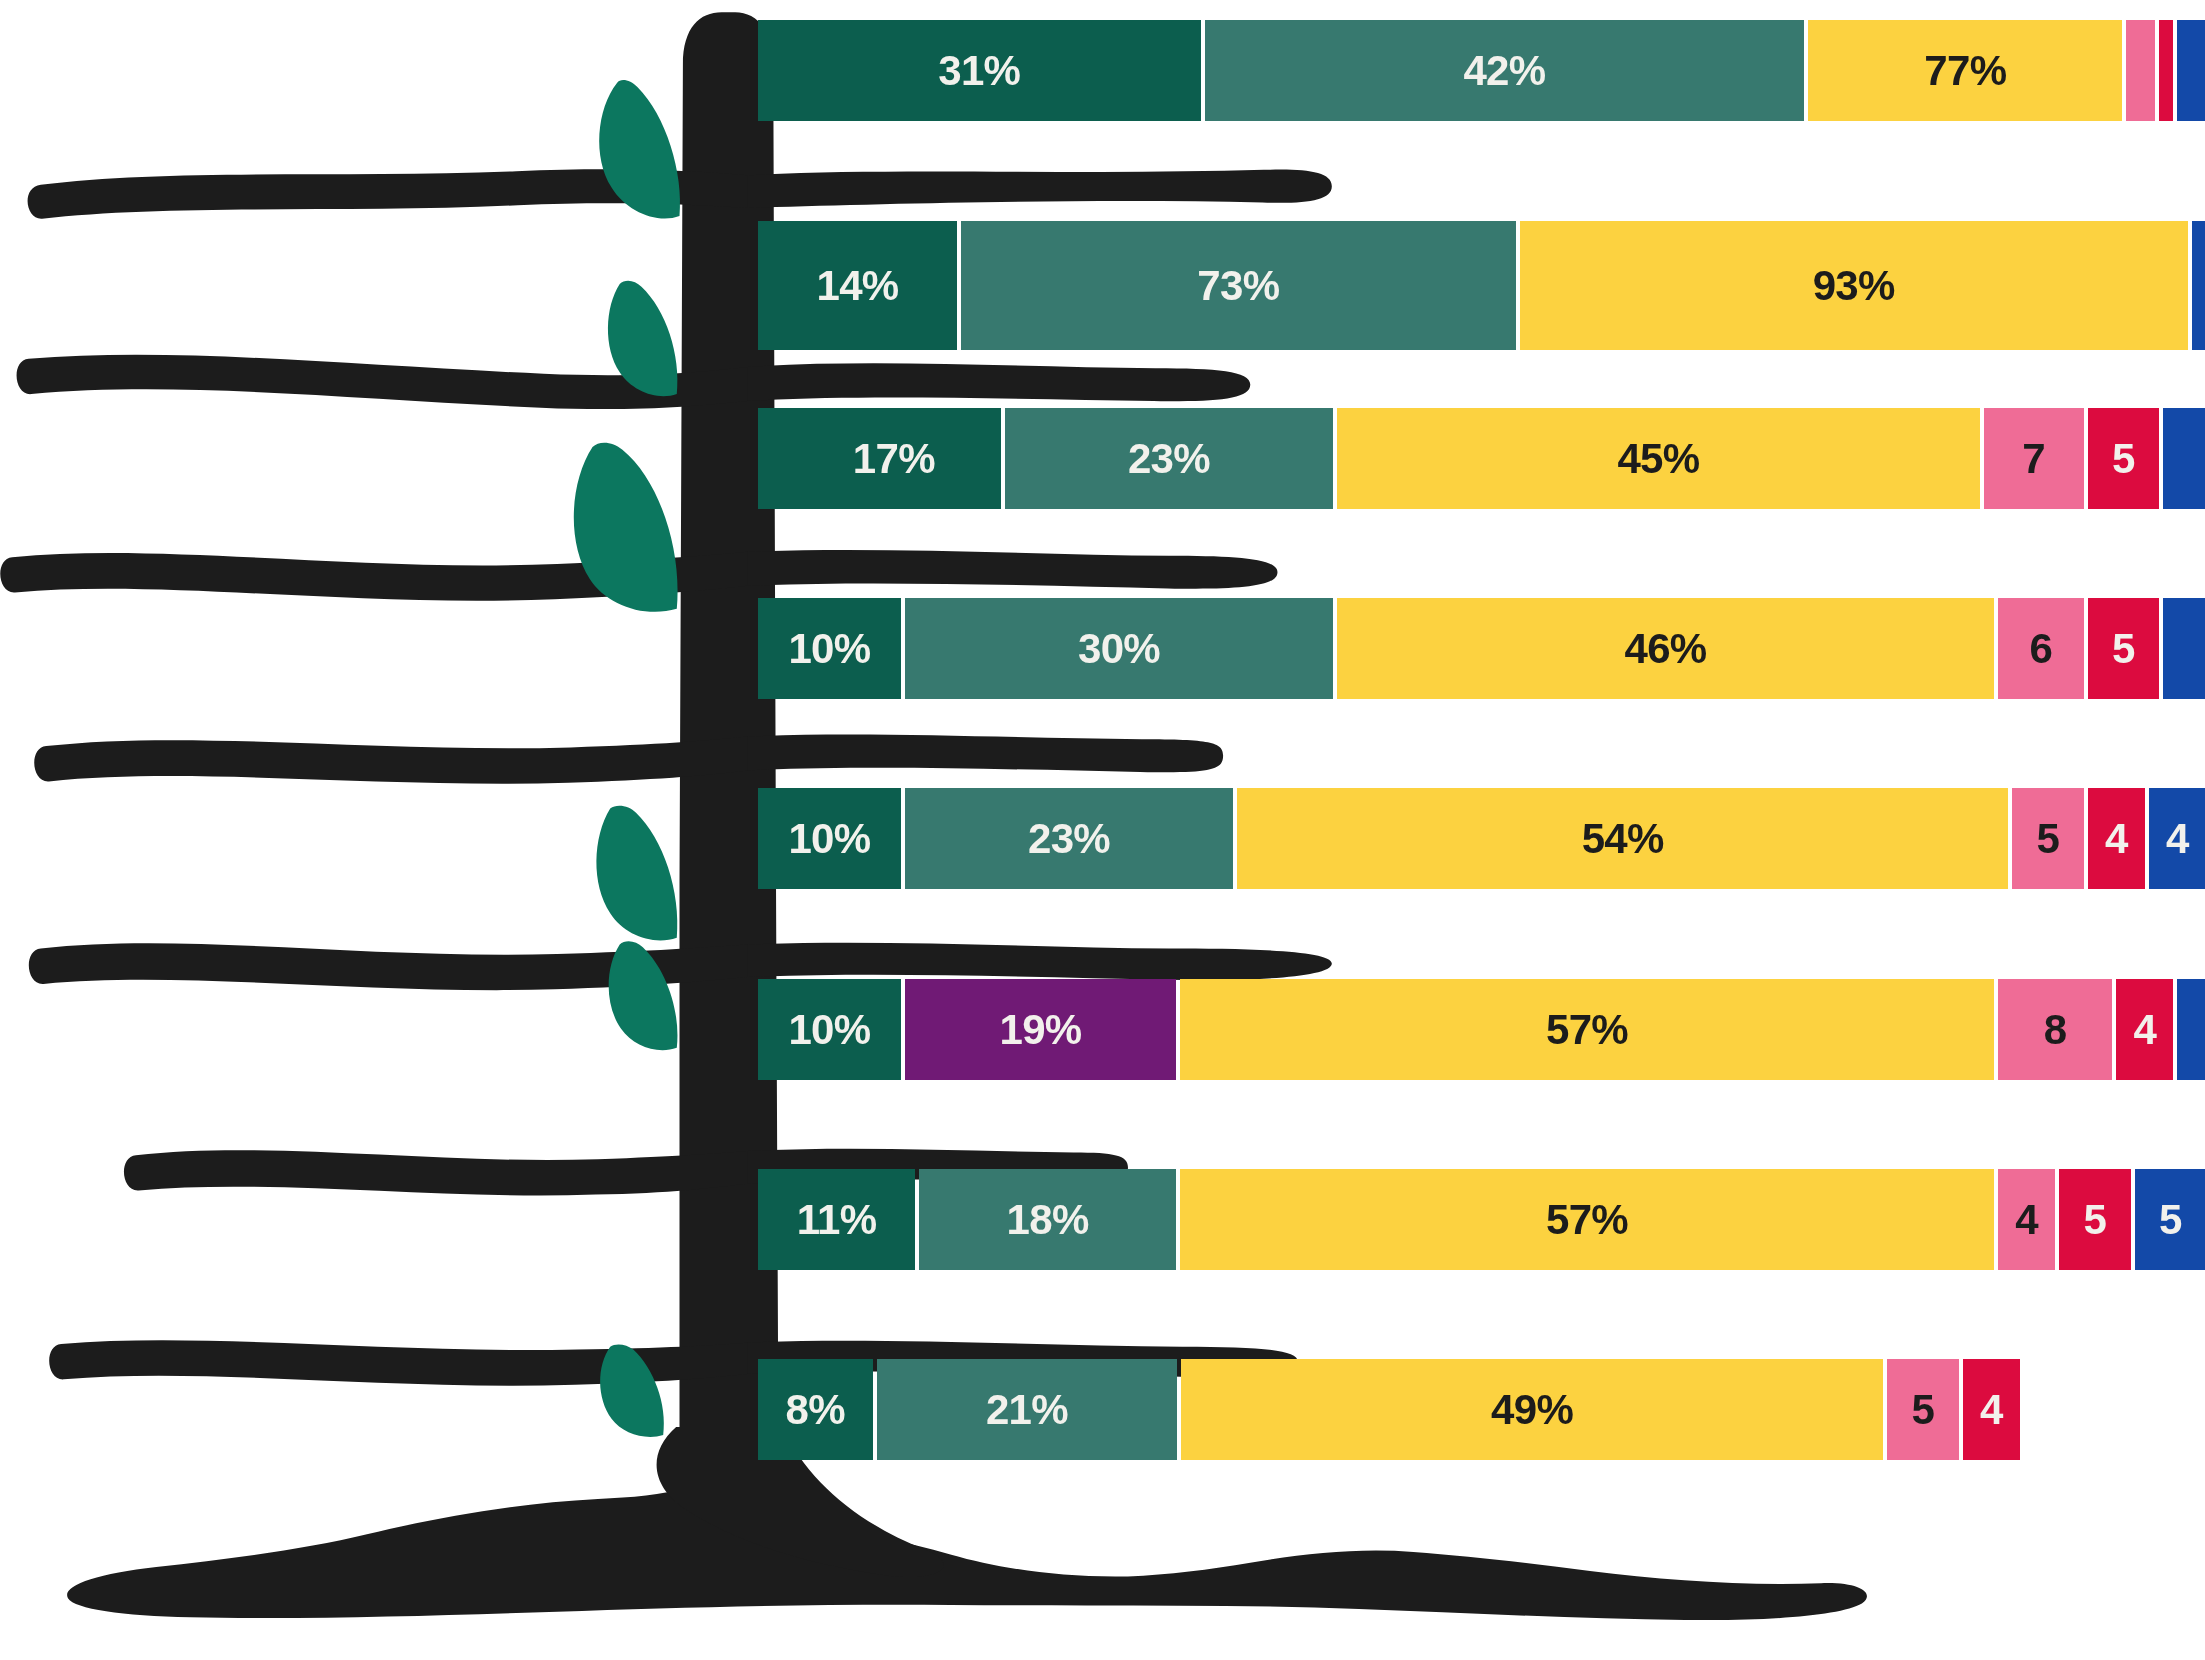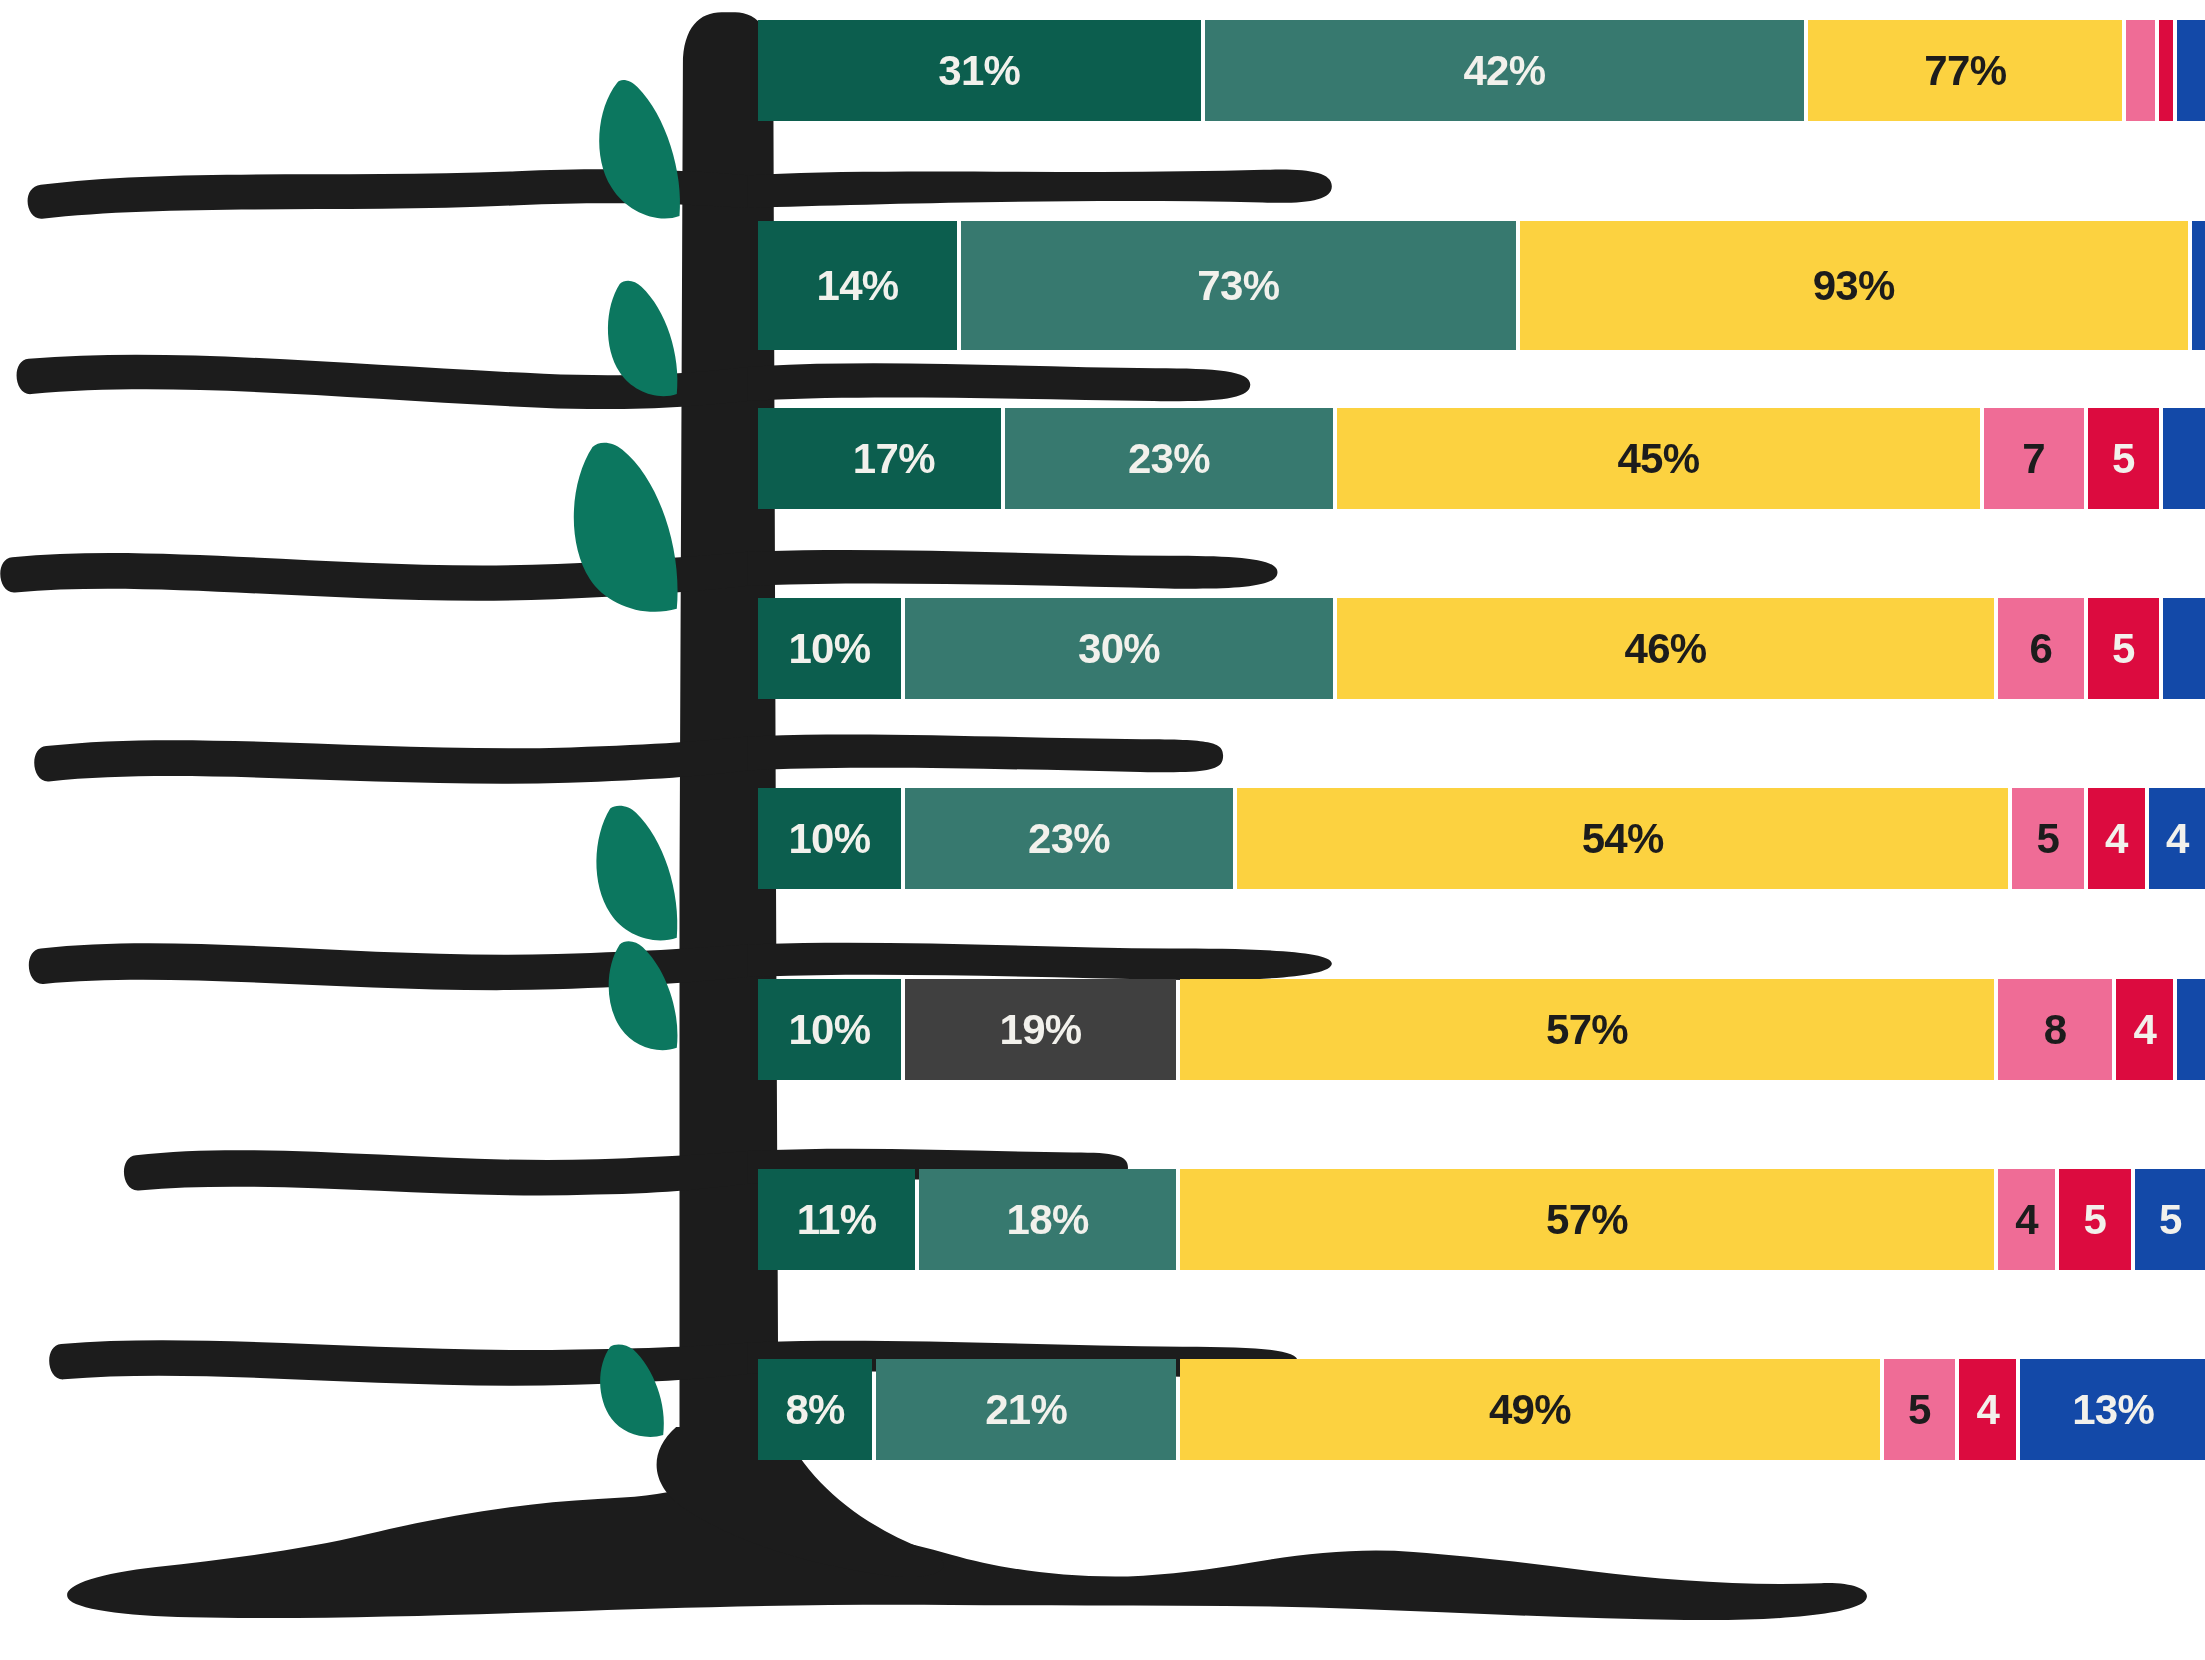--- a/index.html
+++ b/index.html
@@ -223,21 +223,21 @@
           <span class="seg-label" style="color: rgb(242, 241, 236);">4</span>
         </div>
         <div class="seg" style="background: rgb(19, 73, 168); flex: 0.04 0 0px;">
           <span class="seg-label" style="color: rgb(242, 241, 236);">4</span>
         </div>
       </div>
       <div class="bar-row" style="top: 979px; height: 101px;">
         <div class="seg" style="background: rgb(12, 94, 78); flex: 0.1 0 0px;">
           <span class="seg-label" style="color: rgb(242, 241, 236);">10%</span>
         </div>
-        <div class="seg" style="background: #404040; flex: 0.19 0 0px;">
+        <div class="seg" style="background: #701a75; flex: 0.19 0 0px;">
           <span class="seg-label" style="color: rgb(242, 241, 236);">19%</span>
         </div>
         <div class="seg" style="background: rgb(252, 210, 64); flex: 0.57 0 0px;">
           <span class="seg-label" style="color: rgb(28, 28, 28);">57%</span>
         </div>
         <div class="seg" style="background: rgb(239, 108, 150); flex: 0.08 0 0px;">
           <span class="seg-label" style="color: rgb(28, 28, 28);">8</span>
         </div>
         <div class="seg" style="background: rgb(220, 11, 63); flex: 0.04 0 0px;">
           <span class="seg-label" style="color: rgb(242, 241, 236);">4</span>
@@ -273,20 +273,17 @@
         </div>
         <div class="seg" style="background: rgb(252, 210, 64); flex: 0.49 0 0px;">
           <span class="seg-label" style="color: rgb(28, 28, 28);">49%</span>
         </div>
         <div class="seg" style="background: rgb(239, 108, 150); flex: 0.05 0 0px;">
           <span class="seg-label" style="color: rgb(28, 28, 28);">5</span>
         </div>
         <div class="seg" style="background: rgb(220, 11, 63); flex: 0.04 0 0px;">
           <span class="seg-label" style="color: rgb(242, 241, 236);">4</span>
         </div>
-        <div class="seg" style="background: rgb(19, 73, 168); flex: 0.13 0 0px;">
-          <span class="seg-label" style="color: rgb(242, 241, 236);">13%</span>
-        </div>
       </div>
     </div>
 
 </div>
 
 
 </body></html>

